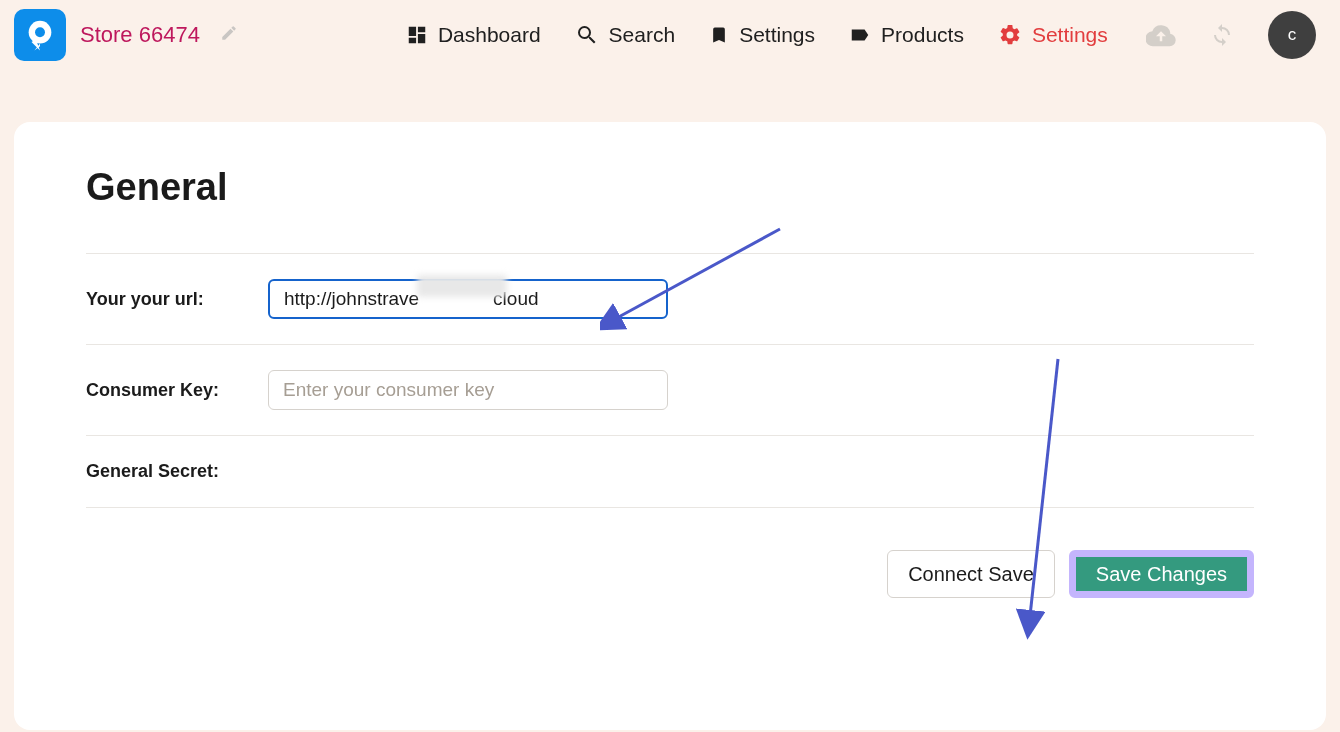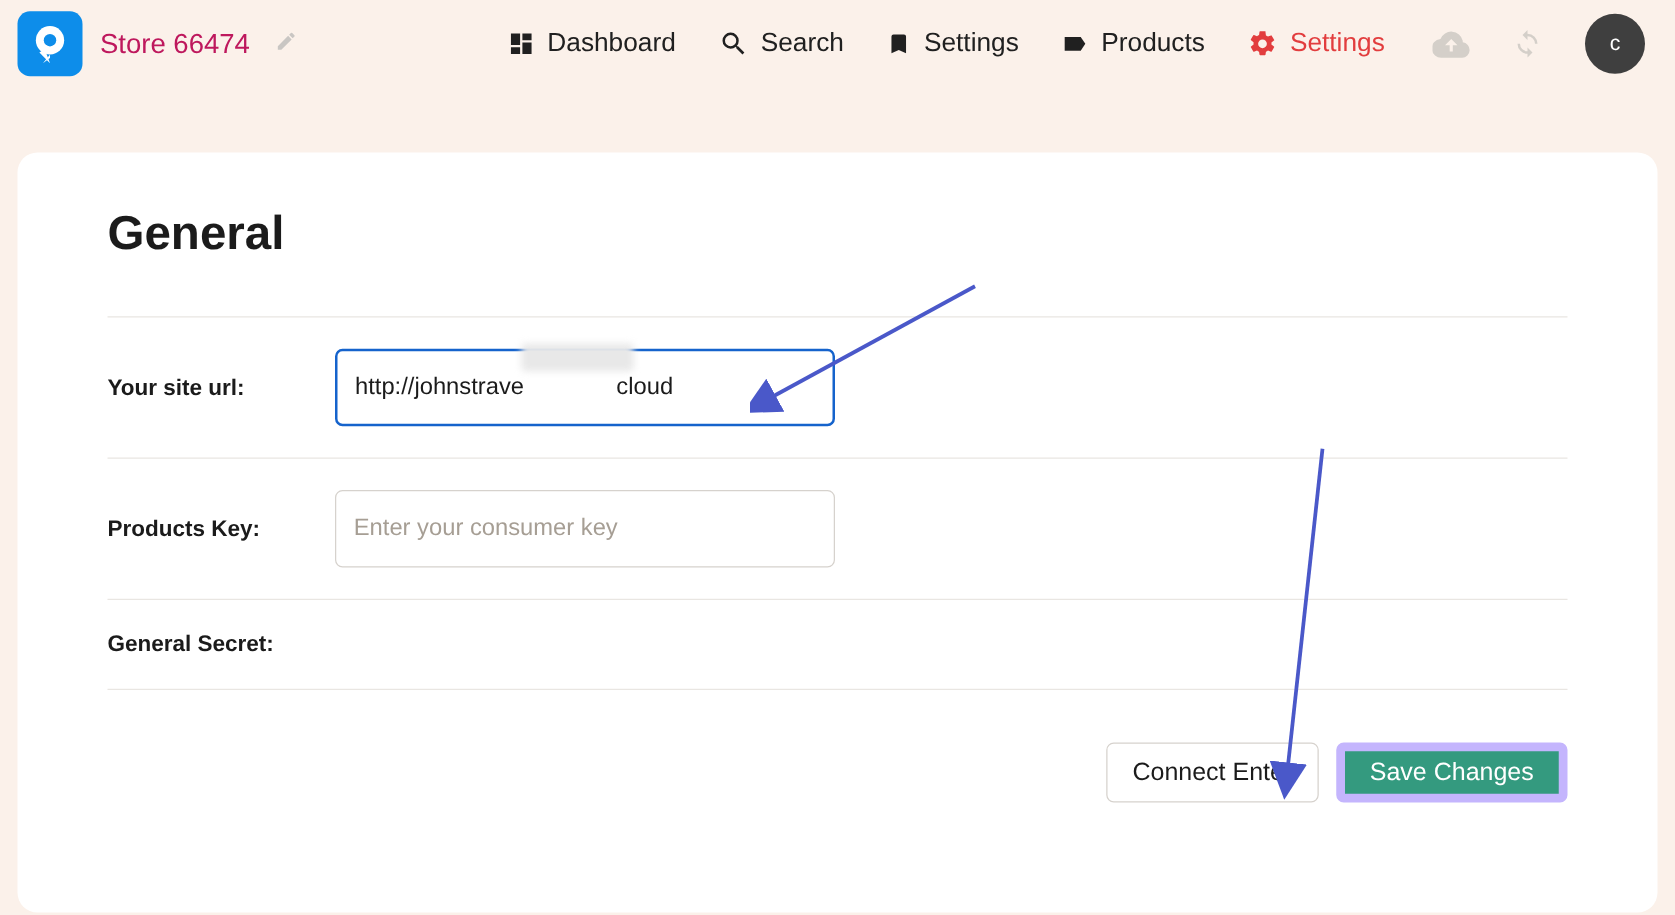--- a/index.html
+++ b/index.html
@@ -98,21 +98,21 @@
       padding: 25px 0;
     }
     .label {
       width: 182px;
       font-size: 18px;
       font-weight: 600;
       color: #1b1b1b;
     }
     .input {
       width: 400px;
-      height: 62px;
+      height: 40px;
       border: 1px solid #d6d2cd;
       border-radius: 6px;
       padding: 0 14px;
       font-size: 19px;
       color: #1b1b1b;
       outline: none;
       background:#fff;
     }
     .input::placeholder { color: #a69e94; }
     .input.focused {
@@ -237,36 +237,36 @@
       <span>c</span>
     </div>
   </div>
 </div>
 
 <div class="card">
   <h1 class="page-title">General</h1>
   <div class="divider"></div>
 
   <div class="form-row">
-    <div class="label">Your site url:</div>
+    <div class="label">Your your url:</div>
     <input class="input focused" value="http://johnstrave              cloud" style="">
   </div>
 
   <div class="form-row">
-    <div class="label">Products Key:</div>
+    <div class="label">Consumer Key:</div>
     <input class="input" placeholder="Enter your consumer key" style="">
   </div>
 
   <div class="form-row">
     <div class="label">General Secret:</div>
   </div>
 
   <div class="actions">
     <div class="btn btn-outline">
-      <span>Connect Enter</span>
+      <span>Connect Save</span>
     </div>
     <div class="btn btn-primary">
       <span>Save Changes</span>
     </div>
   </div>
 
   <div class="redact" style="top:153px;"></div>
 </div>
 
 <svg class="arrow" style="left:600px; top:224px;" width="200" height="120">

